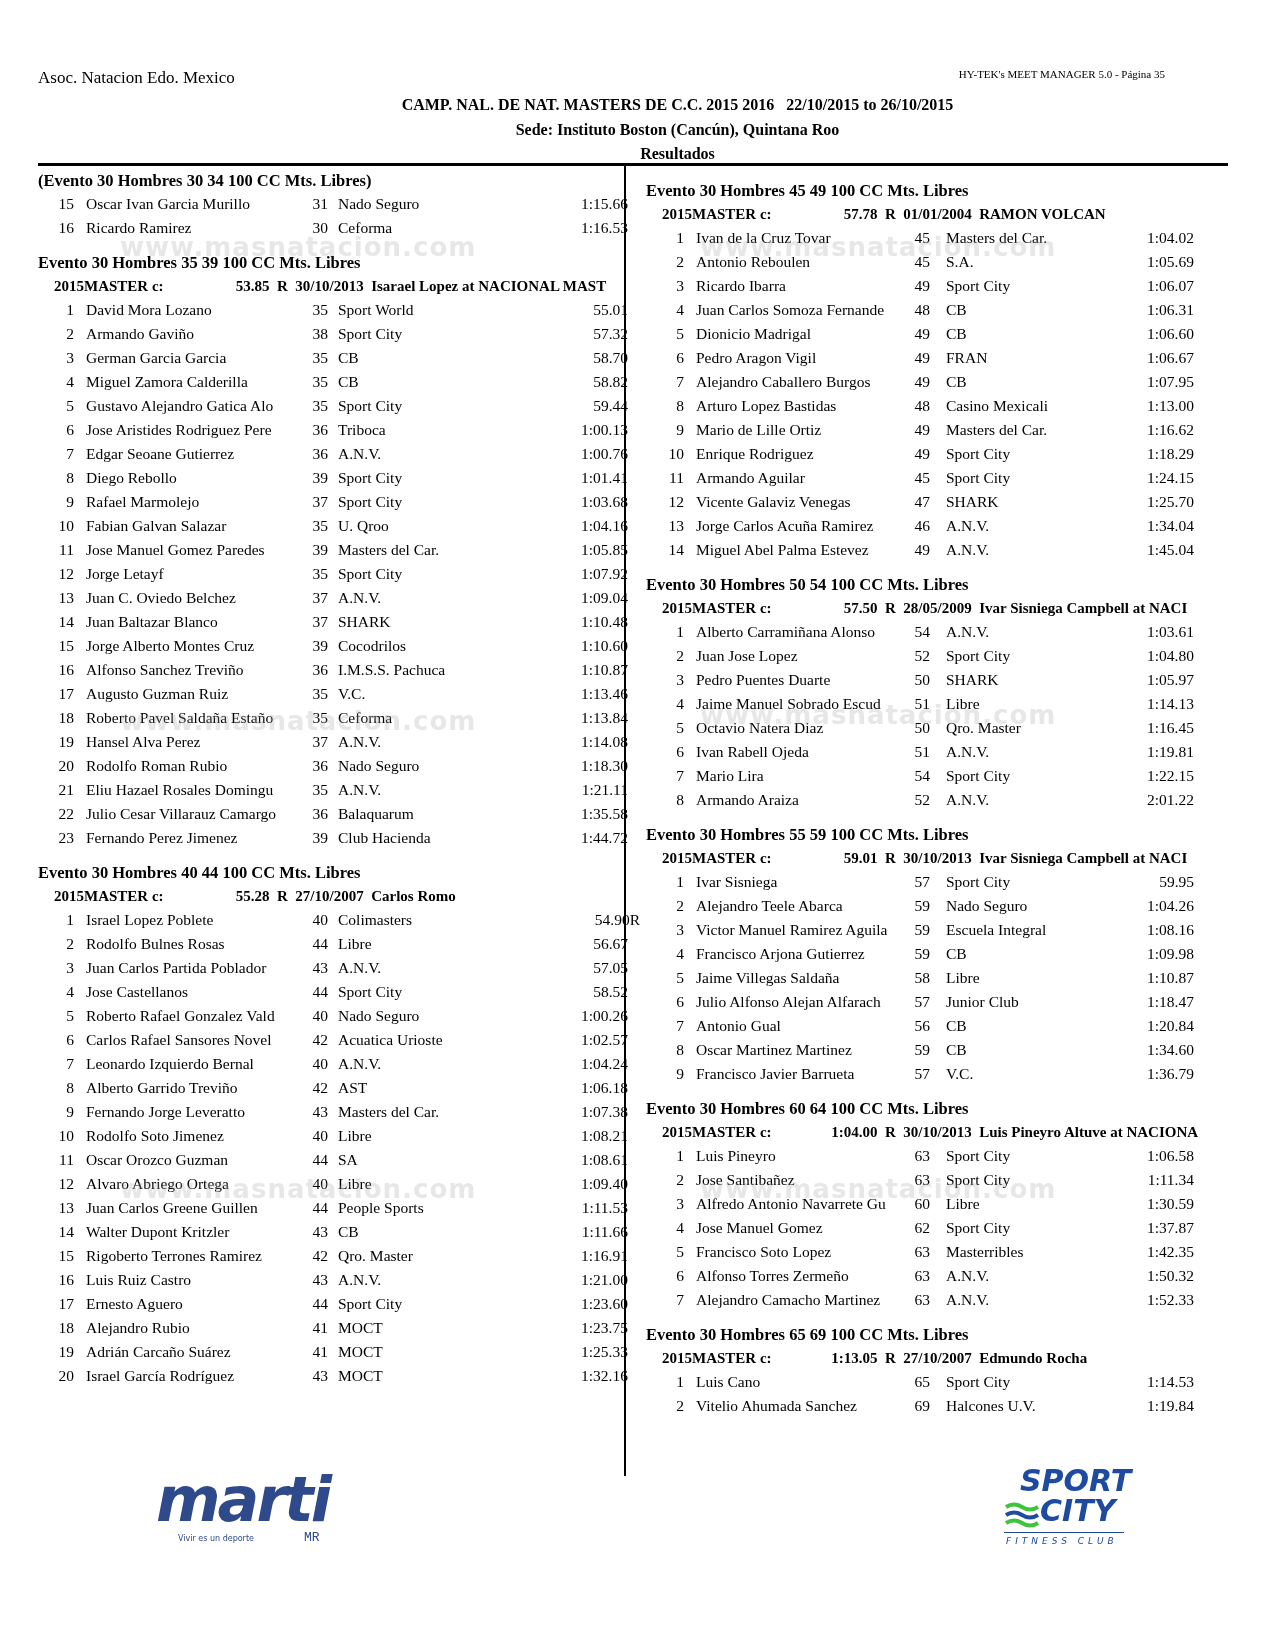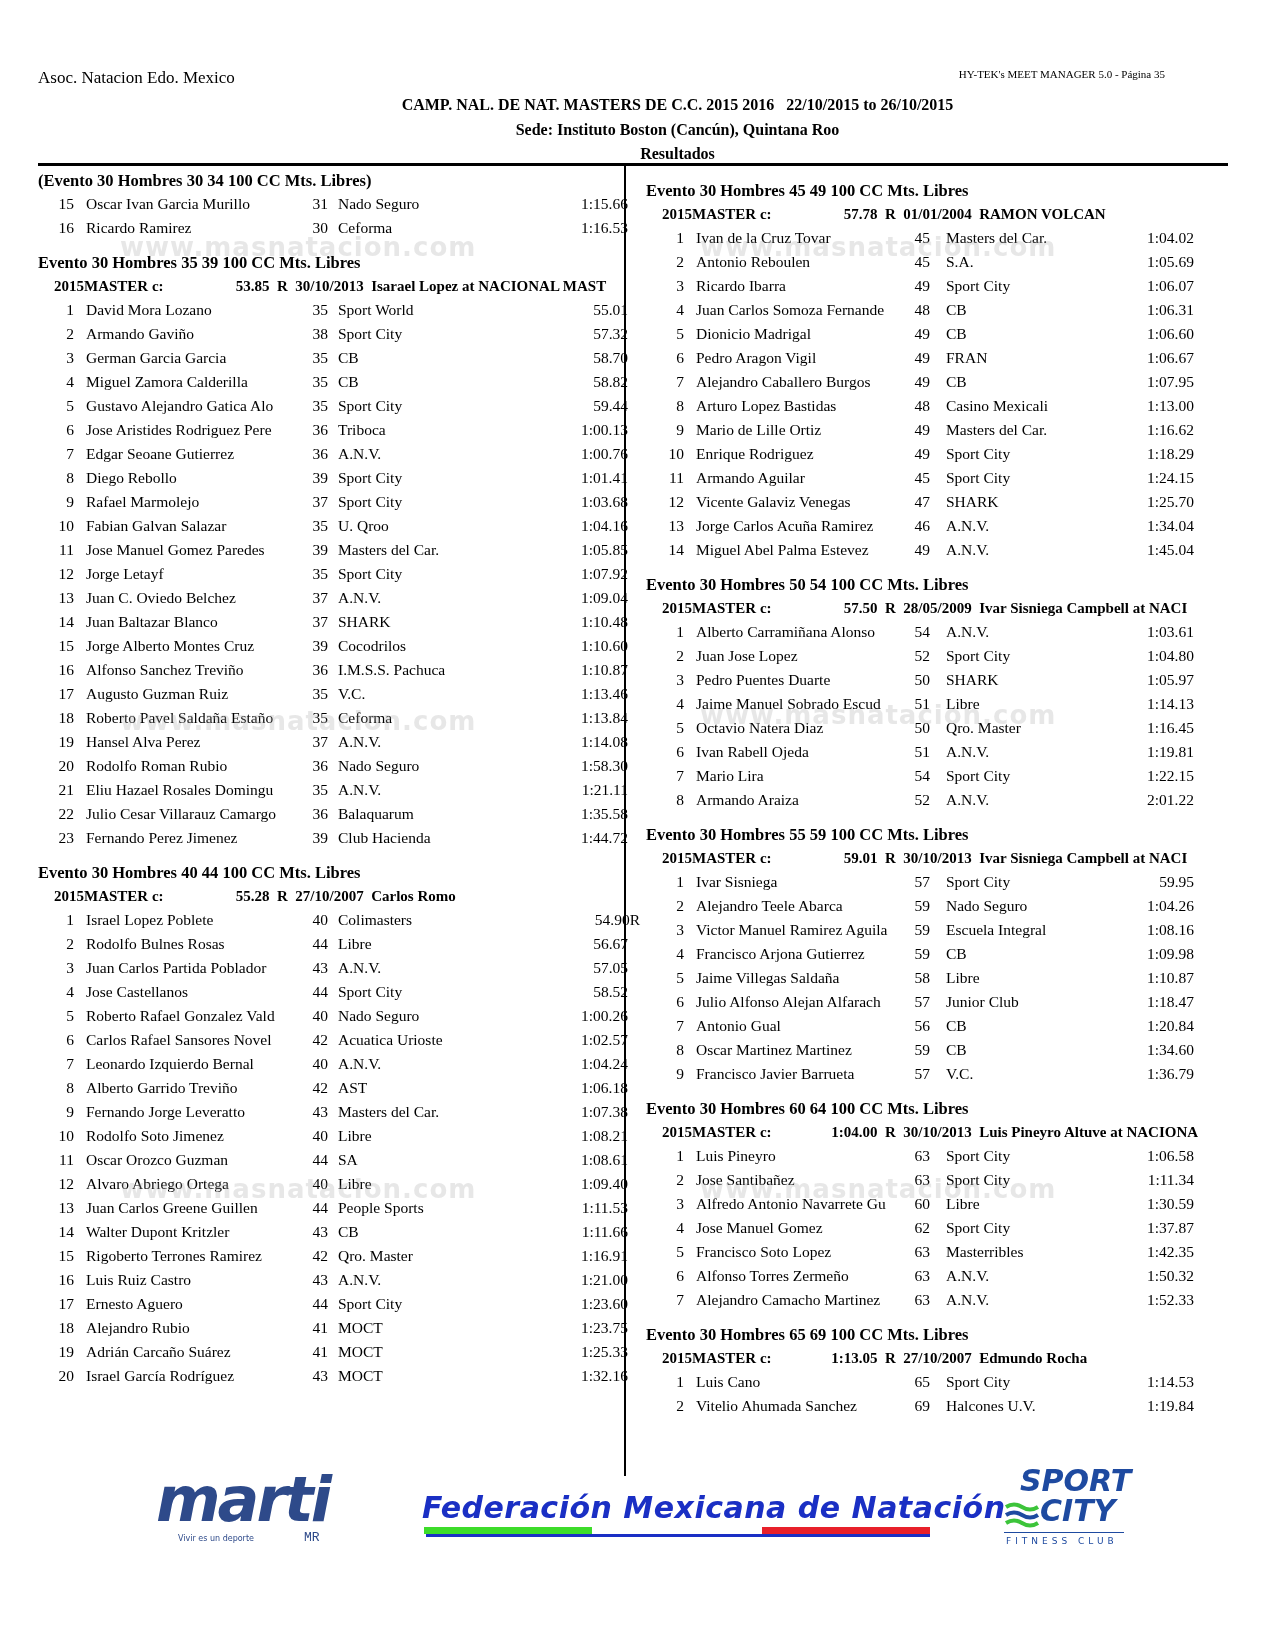--- a/index.html
+++ b/index.html
@@ -45,21 +45,21 @@
   .fmn-bars { position: relative; height: 10px; margin-top: 2px; }
   .fmn-bar-green { position: absolute; left: 2px; top: 0; width: 168px; height: 7px; background: #3ddc2a; }
   .fmn-bar-red { position: absolute; left: 340px; top: 0; width: 168px; height: 7px; background: #e8202a; }
   .fmn-bar-blue { position: absolute; left: 4px; top: 7px; width: 504px; height: 3px; background: #1a2fc4; }
   .logo-sc { position: absolute; left: 1000px; top: -8px; width: 130px; height: 100px; }
   .sc-word { font-family: "DejaVu Sans", sans-serif; font-weight: bold; font-style: italic; font-size: 30px; color: #1e4aa0; line-height: 30px; position: absolute; }
   .sc-sport { left: 20px; top: 4px; }
   .sc-city { left: 40px; top: 34px; }
   .sc-waves { position: absolute; left: 4px; top: 40px; width: 36px; height: 26px; }
   .sc-rule { position: absolute; left: 4px; top: 70px; width: 120px; height: 1px; background: #1e4aa0; }
-  .sc-fitness { position: absolute; left: 6px; top: 74px; font-family: "DejaVu Sans", sans-serif; font-size: 9px; letter-spacing: 4px; color: #1e4aa0; white-space: nowrap; }
+  .sc-fitness { position: absolute; left: 6px; top: 74px; font-family: "DejaVu Sans", sans-serif; font-style: italic; font-size: 9px; letter-spacing: 4px; color: #1e4aa0; white-space: nowrap; }
 </style>
 </head>
 <body>
 
 <div>
   <div class="hdr-left">Asoc. Natacion Edo. Mexico</div>
   <div class="hdr-right">HY-TEK's MEET MANAGER 5.0 - Página 35</div>
   <div class="hdr-center hdr-title" style="white-space:pre;">CAMP. NAL. DE NAT. MASTERS DE C.C. 2015 2016   22/10/2015 to 26/10/2015</div>
   <div class="hdr-center hdr-venue">Sede: Instituto Boston (Cancún), Quintana Roo</div>
   <div class="hdr-center hdr-results">Resultados</div>
@@ -219,21 +219,21 @@
         <span class="name">Hansel Alva Perez</span>
         <span class="age">37</span>
         <span class="team">A.N.V.</span>
         <span class="time">1:14.08</span>
       </div>
       <div class="row">
         <span class="place">20</span>
         <span class="name">Rodolfo Roman Rubio</span>
         <span class="age">36</span>
         <span class="team">Nado Seguro</span>
-        <span class="time">1:58.30</span>
+        <span class="time">1:18.30</span>
       </div>
       <div class="row">
         <span class="place">21</span>
         <span class="name">Eliu Hazael Rosales Domingu</span>
         <span class="age">35</span>
         <span class="team">A.N.V.</span>
         <span class="time">1:21.11</span>
       </div>
       <div class="row">
         <span class="place">22</span>
@@ -704,28 +704,20 @@
 <div class="watermark" style="left:700px;top:232px;">www.masnatacion.com</div>
 <div class="watermark" style="left:700px;top:700px;">www.masnatacion.com</div>
 <div class="watermark" style="left:700px;top:1174px;">www.masnatacion.com</div>
 
 <div class="logos">
   <div class="logo-marti">
     <div class="marti-word">marti</div>
     <div class="marti-mr">MR</div>
     <div class="marti-tag">Vivir es un deporte</div>
   </div>
-  <div class="logo-fmn">
-    <div class="fmn-text">Federación Mexicana de Natación</div>
-    <div class="fmn-bars">
-      <div class="fmn-bar-green"></div>
-      <div class="fmn-bar-red"></div>
-      <div class="fmn-bar-blue"></div>
-    </div>
-  </div>
   <div class="logo-sc">
     <div class="sc-word sc-sport">SPORT</div>
     <svg class="sc-waves" viewBox="0 0 36 26">
       <path d="M2 5 Q10 0 18 5 T34 5" stroke="#3cc43a" stroke-width="4" fill="none"></path>
       <path d="M2 13 Q10 8 18 13 T34 13" stroke="#1e4aa0" stroke-width="4" fill="none"></path>
       <path d="M2 21 Q10 16 18 21 T34 21" stroke="#3cc43a" stroke-width="4" fill="none"></path>
     </svg>
     <div class="sc-word sc-city">CITY</div>
     <div class="sc-rule"></div>
     <div class="sc-fitness">FITNESS CLUB</div>

